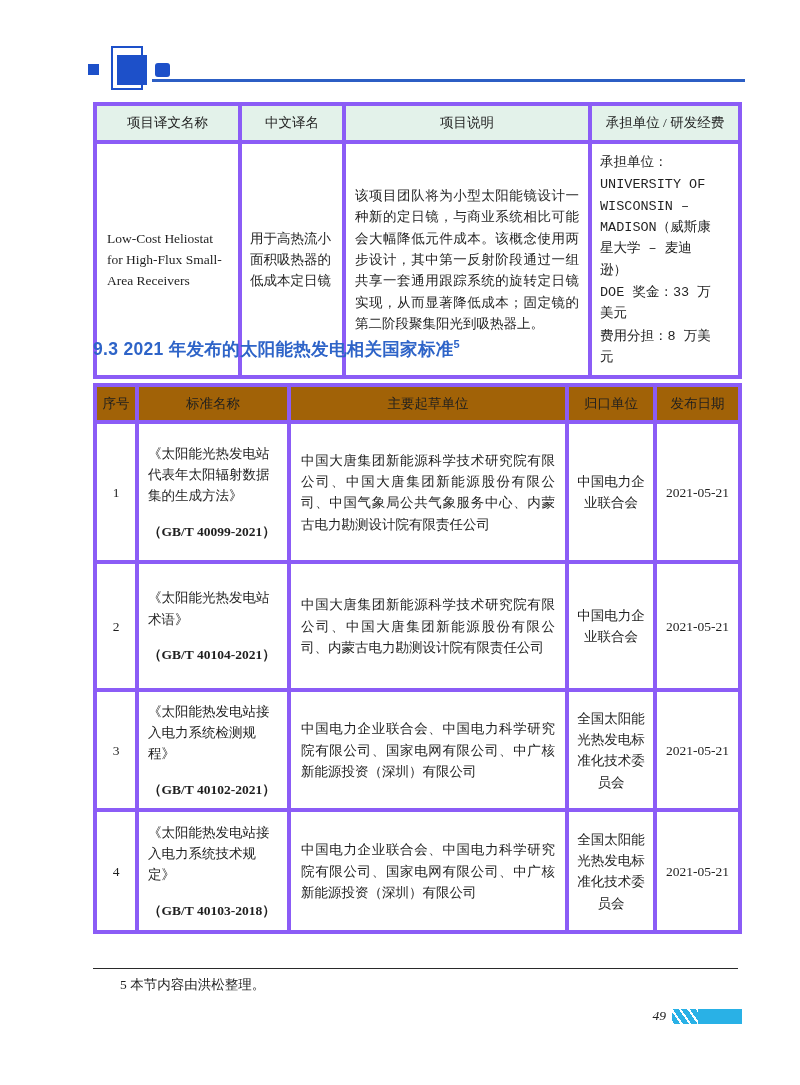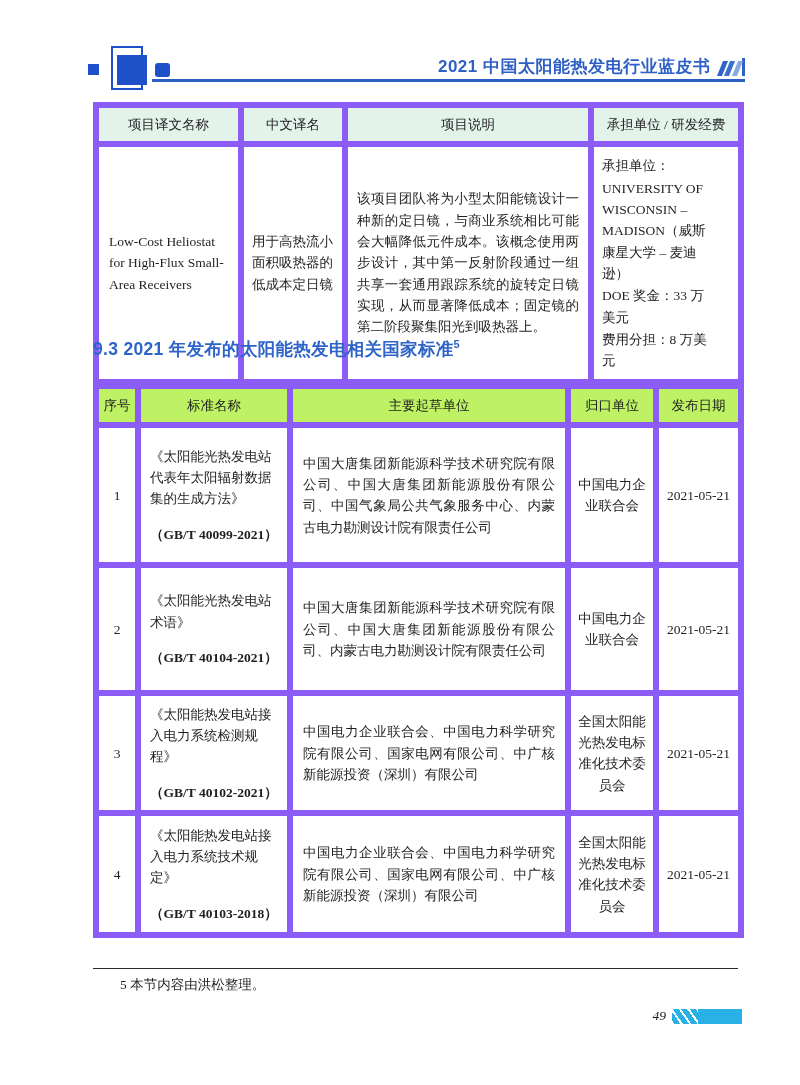--- a/index.html
+++ b/index.html
@@ -27,44 +27,44 @@
   }
   .slashes{display:flex;align-items:flex-end;height:18px;}
   .slashes i{display:block;width:5px;height:15px;margin-right:2.5px;transform:skewX(-22deg);}
   .slashes i.s1{background:#2f62c6;}
   .slashes i.s2{background:#3a6fd0;}
   .slashes i.s3{background:#8aa9e2;}
   .slashes .bar{display:block;width:3px;height:18px;background:#2f62c6;}
 
   
   table{border-collapse:collapse;table-layout:fixed;}
-  th,td{border:6px solid #8b5cf6;font-weight:normal;font-size:13.5px;line-height:1.58;vertical-align:middle;}
+  th,td{border:4px solid #8b5cf6;font-weight:normal;font-size:13.5px;line-height:1.58;vertical-align:middle;}
   th{text-align:center;padding:6px 4px;}
   td{padding:6px 8px;}
 
   
   .table1{position:absolute;left:93px;top:102px;width:645px;}
   .table1 th{background:#e3f2ea;}
   .table1 td.c-name-en{text-align:left;padding-left:10px;}
   .table1 td.c-name-cn{text-align:left;}
   .table1 td.c-desc{text-align:justify;text-align-last:left;padding:20px 9px;}
   .table1 td.c-fund{text-align:left;vertical-align:top;padding-top:8px;word-break:break-word;}
-  .table1 td.c-fund div{margin:0 13px 1px 0;}
+  .table1 td.c-fund div{margin:0 13px 1px 0;font-family:Liberation Mono, monospace;}
 
   
   .section-heading{
     position:absolute;left:93px;top:337px;
     font-family:"Liberation Sans", sans-serif;
     font-size:17.5px;font-weight:bold;color:#2e64c8;letter-spacing:.3px;
   }
   .section-heading sup{font-size:11px;}
 
   
   .table2{position:absolute;left:93px;top:383px;width:645px;}
-  .table2 th{background:#bef264;}
+  .table2 th{background:#a16207;}
   .table2 td.c-no{text-align:center;}
   .table2 td.c-std{text-align:left;padding:6px 9px;}
   .table2 td.c-std .std-code{margin-top:14px;font-weight:bold;}
   .table2 td.c-draft{text-align:justify;text-align-last:left;padding:6px 10px;}
   .table2 td.c-auth{text-align:center;padding:14px 5px;}
   .table2 td.c-date{text-align:center;}
 
   
   .footer-rule{position:absolute;left:93px;top:968px;width:645px;height:1px;background:#2a2a2a;}
   .footnote{position:absolute;left:120px;top:976px;font-size:13.5px;color:#1f1f1f;}
@@ -81,29 +81,20 @@
 
 <div class="page">
 
   <div class="logo">
     <span class="sq-small"></span>
     <span class="rect-outline"></span>
     <span class="sq-big"></span>
     <span class="sq-round"></span>
   </div>
   <div class="header-rule"></div>
-  <div class="header-right">
-    <span class="header-title">2021 中国太阳能热发电行业蓝皮书</span>
-    <span class="slashes">
-      <i class="s1"></i>
-        <i class="s2"></i>
-        <i class="s3"></i>
-        <span class="bar"></span>
-    </span>
-  </div>
 
   <table class="table1">
     <colgroup>
         <col style="width:145px">
         <col style="width:104px">
         <col style="width:246px">
         <col style="width:150px">
       </colgroup>
     <thead>
       <tr style="height:38px">

